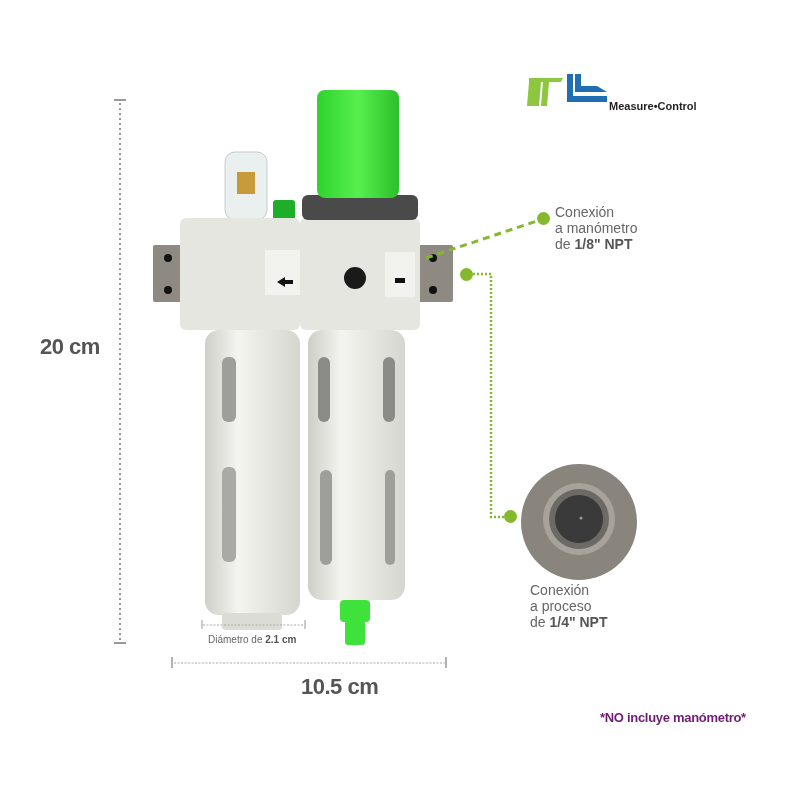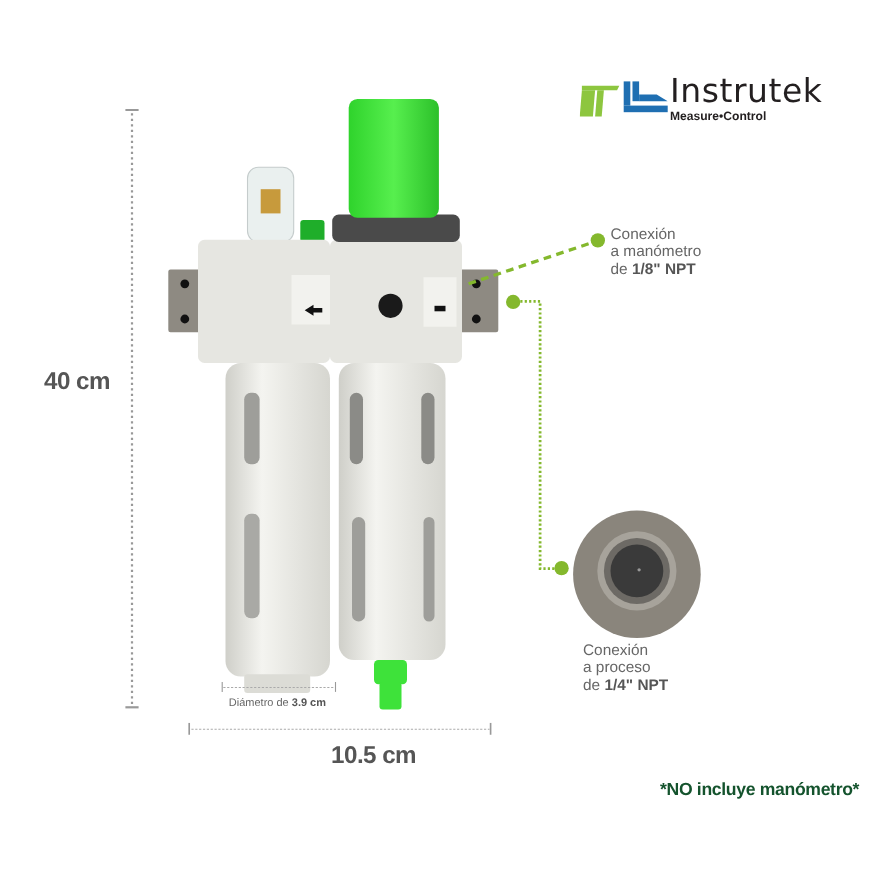--- a/index.html
+++ b/index.html
@@ -17,32 +17,31 @@
 <div class="abs" style="left:527px;top:72px;width:250px;height:45px;">
   <svg class="abs" style="left:0;top:0" width="80" height="36" viewBox="0 0 80 36">
     <polygon points="2,10 14,10 12,34 0,34" fill="#8dc63f"></polygon>
     <polygon points="16,10 22,10 20,34 14,34" fill="#8dc63f"></polygon>
     <polygon points="2,6 36,6 34,10 2,10" fill="#8dc63f"></polygon>
     <rect x="40" y="2" width="6" height="22" fill="#1f6fb2"></rect>
     <rect x="48" y="2" width="6" height="18" fill="#1f6fb2"></rect>
     <rect x="40" y="24" width="42" height="6" fill="#1f6fb2"></rect>
     <polygon points="54,14 70,14 80,20 54,20" fill="#1f6fb2"></polygon>
   </svg>
-  <div class="abs logo-text" style="left:82px;top:-6px;font-size:30px;letter-spacing:0.5px;">Instrutek</div>
   <div class="abs" style="left:82px;top:28px;font-size:11px;font-weight:bold;color:#231f20;text-align:right;">
     <span>Measure</span><span>•</span><span>Control</span>
   </div>
 </div>
 
 <svg class="abs" style="left:110px;top:95px" width="20" height="555">
   <line x1="4" y1="5" x2="16" y2="5" stroke="#999" stroke-width="2"></line>
   <line x1="10" y1="8" x2="10" y2="546" stroke="#999" stroke-width="2" stroke-dasharray="2,3"></line>
   <line x1="4" y1="548" x2="16" y2="548" stroke="#999" stroke-width="2"></line>
 </svg>
-<div class="abs dim-label" style="left:40px;top:334px;font-size:22px;">40 cm</div>
+<div class="abs dim-label" style="left:40px;top:334px;font-size:22px;">20 cm</div>
 
 <svg class="abs" style="left:140px;top:80px" width="340" height="575" viewBox="0 0 340 575">
   <defs>
     <linearGradient id="bowl" x1="0" x2="1">
       <stop offset="0" stop-color="#cfcfc9"></stop>
         <stop offset="0.35" stop-color="#f4f4f0"></stop>
         <stop offset="1" stop-color="#d6d6d0"></stop>
     </linearGradient>
     <linearGradient id="knob" x1="0" x2="1">
       <stop offset="0" stop-color="#2fd32c"></stop>
@@ -86,21 +85,21 @@
   <rect x="200" y="520" width="30" height="22" rx="4" fill="#3ee23a"></rect>
   <rect x="205" y="540" width="20" height="25" rx="3" fill="#3ee23a"></rect>
 </svg>
 
 <svg class="abs" style="left:200px;top:620px" width="110" height="10">
   <line x1="2" y1="0" x2="2" y2="9" stroke="#999"></line>
   <line x1="3" y1="5" x2="104" y2="5" stroke="#aaa" stroke-dasharray="2,1.5"></line>
   <line x1="105" y1="0" x2="105" y2="9" stroke="#999"></line>
 </svg>
 <div class="abs" style="left:208px;top:634px;font-size:10px;color:#666;">
-  <span>Diámetro de </span><b style="color:#555">3.9 cm</b>
+  <span>Diámetro de </span><b style="color:#555">2.1 cm</b>
 </div>
 
 <svg class="abs" style="left:170px;top:657px" width="280" height="12">
   <line x1="2" y1="0" x2="2" y2="11" stroke="#999" stroke-width="1.5"></line>
   <line x1="4" y1="6" x2="275" y2="6" stroke="#aaa" stroke-dasharray="2,1.5"></line>
   <line x1="276" y1="0" x2="276" y2="11" stroke="#999" stroke-width="1.5"></line>
 </svg>
 <div class="abs dim-label" style="left:274px;top:674px;font-size:22px;margin-left:27px;">10.5 cm</div>
 
 <svg class="abs" style="left:420px;top:210px" width="140" height="60">
@@ -125,13 +124,13 @@
   <circle cx="60" cy="57" r="30" fill="#6d6a65"></circle>
   <circle cx="60" cy="57" r="24" fill="#3a3a3a"></circle>
   <circle cx="62" cy="56" r="1.5" fill="#999"></circle>
 </svg>
 <div class="abs callout" style="left:530px;top:582px;width:100px;">
   <div>Conexión</div>
   <div>a proceso</div>
   <div><span>de </span><b>1/4" NPT</b></div>
 </div>
 
-<div class="abs" style="left:600px;top:710px;font-size:16px;color:#14532d;font-weight:bold;letter-spacing:-0.3px;">*NO incluye manómetro*</div>
+<div class="abs" style="left:600px;top:710px;font-size:13px;color:#701a75;font-weight:bold;letter-spacing:-0.3px;">*NO incluye manómetro*</div>
 
 </body></html>

